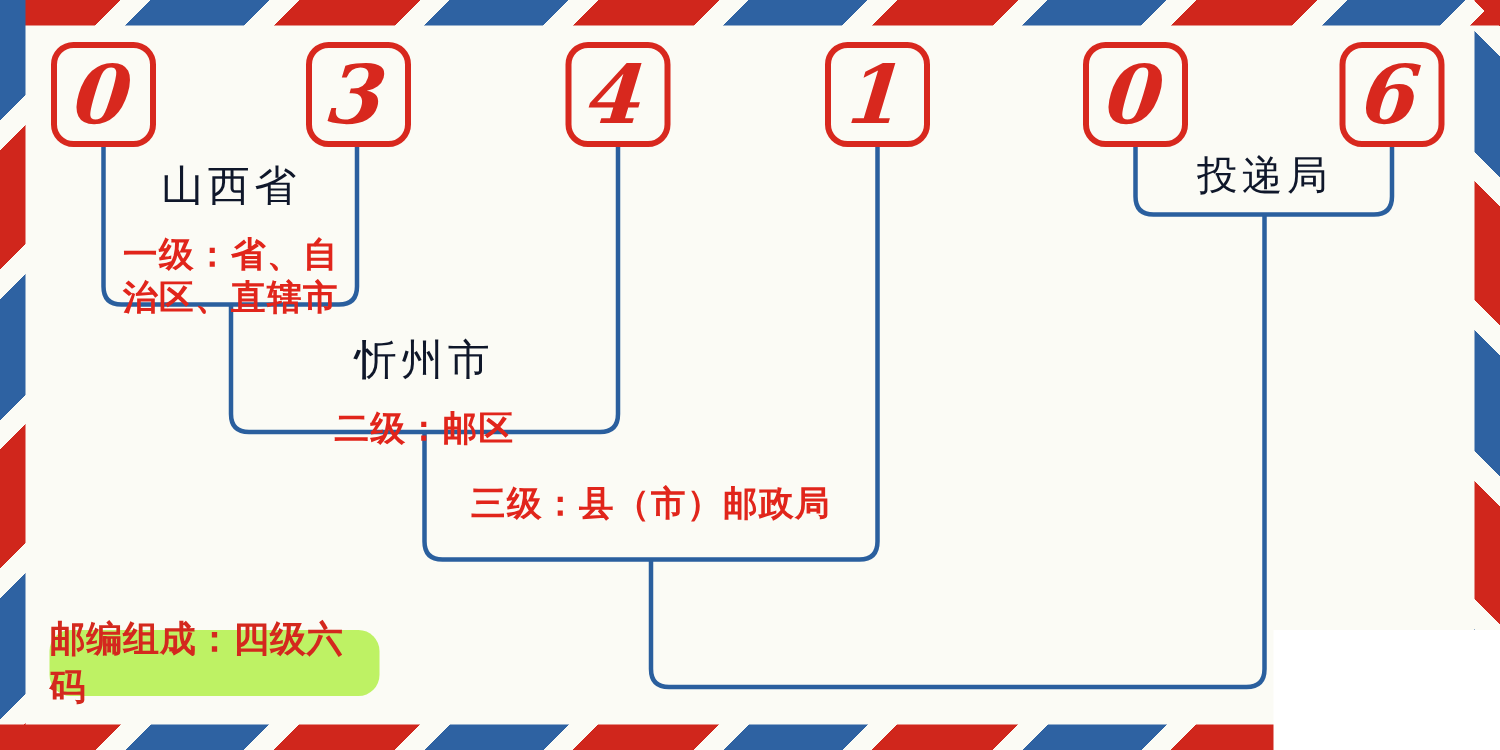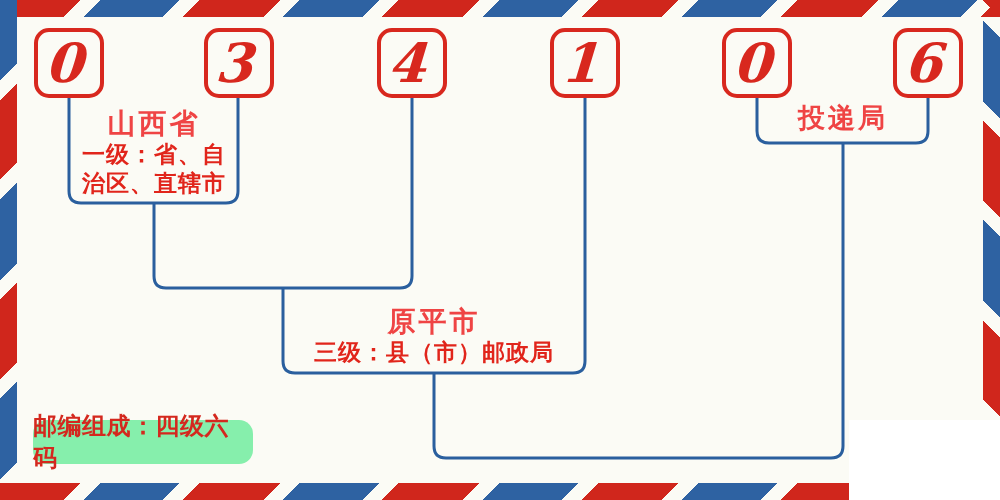--- a/index.html
+++ b/index.html
@@ -68,41 +68,41 @@
     z-index: 3; pointer-events: none;
   }
   .connector-svg path { fill: none; stroke: #2a5f9e; stroke-width: 3; }
 
   
   .label {
     position: absolute; transform: translateX(-50%);
     text-align: center; z-index: 4;
   }
   .label .name {
-    color: #ef4444; font-weight: bold; font-size: 28px;
+    color: #0f172a; font-weight: normal; font-size: 28px;
     letter-spacing: 3px; white-space: pre-line; line-height: 1.15; text-align: center;
   }
   .label .desc {
     color: #e1251b; font-weight: bold; font-size: 23px;
-    letter-spacing: 1px; margin-top: 0;
+    letter-spacing: 1px; margin-top: 16px;
     white-space: pre-line; line-height: 1.25;
   }
   .label-1 { left: 154px; top: 108px; }
   .label-2 { left: 283px; top: 224px; }
   .label-3 { left: 434px; top: 306px; }
   .label-4 { left: 638px; top: 388px; }
   .label-4 .name { font-size: 23px; letter-spacing: 2px; }
   .label-4 .desc { font-size: 21px; margin-top: 11px; }
   .label-5 { left: 843px; top: 102px; }
   .label-5 .name { font-size: 27px; }
 
   
   .postal-badge {
     position: absolute; left: 33px; top: 420px; width: 220px; height: 44px;
-    background: #86efac; border-radius: 14px;
+    background: #bef264; border-radius: 14px;
     display: flex; align-items: center; justify-content: center;
     z-index: 4;
   }
   .postal-badge .badge-text {
     color: #d4281e; font-weight: bold; font-size: 24px;
     letter-spacing: 0.5px;
   }
 </style>
 </head>
 <body>
@@ -139,23 +139,24 @@
 <div class="digit-box d6">
   <span class="digit">6</span>
 </div>
 
 <div class="label label-1">
   <div class="name">山西省</div>
   <div class="desc">一级：省、自
 治区、直辖市</div>
 </div>
 <div class="label label-2">
+  <div class="name">忻州市</div>
+  <div class="desc">二级：邮区</div>
 </div>
 <div class="label label-3">
-  <div class="name">原平市</div>
   <div class="desc">三级：县（市）邮政局</div>
 </div>
 <div class="label label-4">
 </div>
 <div class="label label-5">
   <div class="name">投递局</div>
 
 </div>
 
 <div class="postal-badge">

